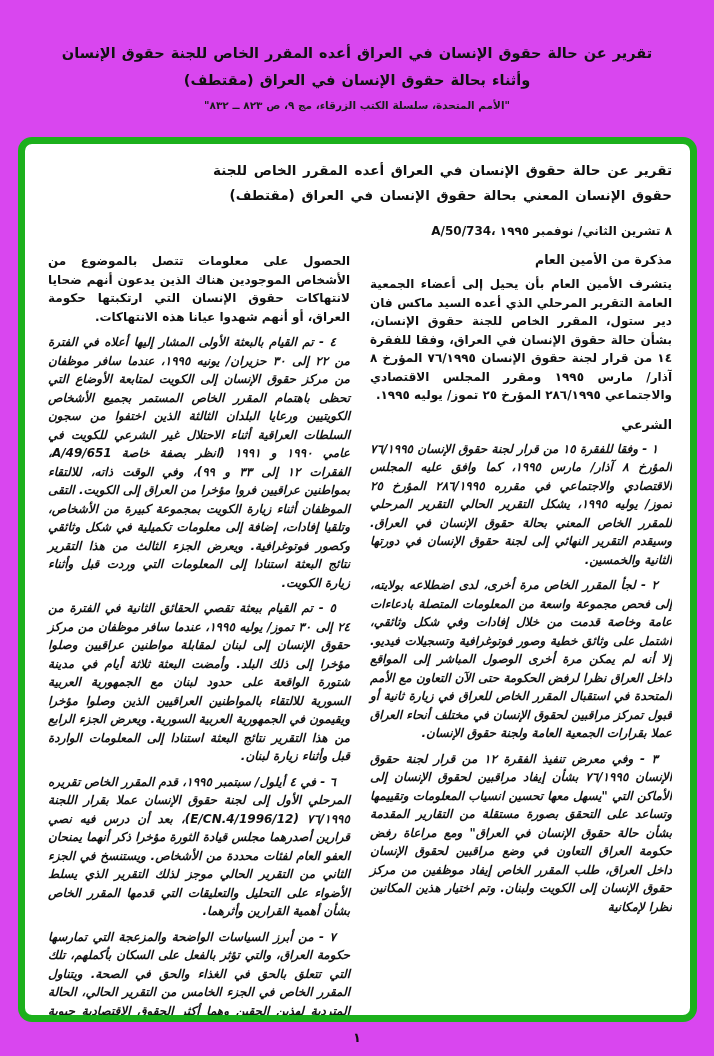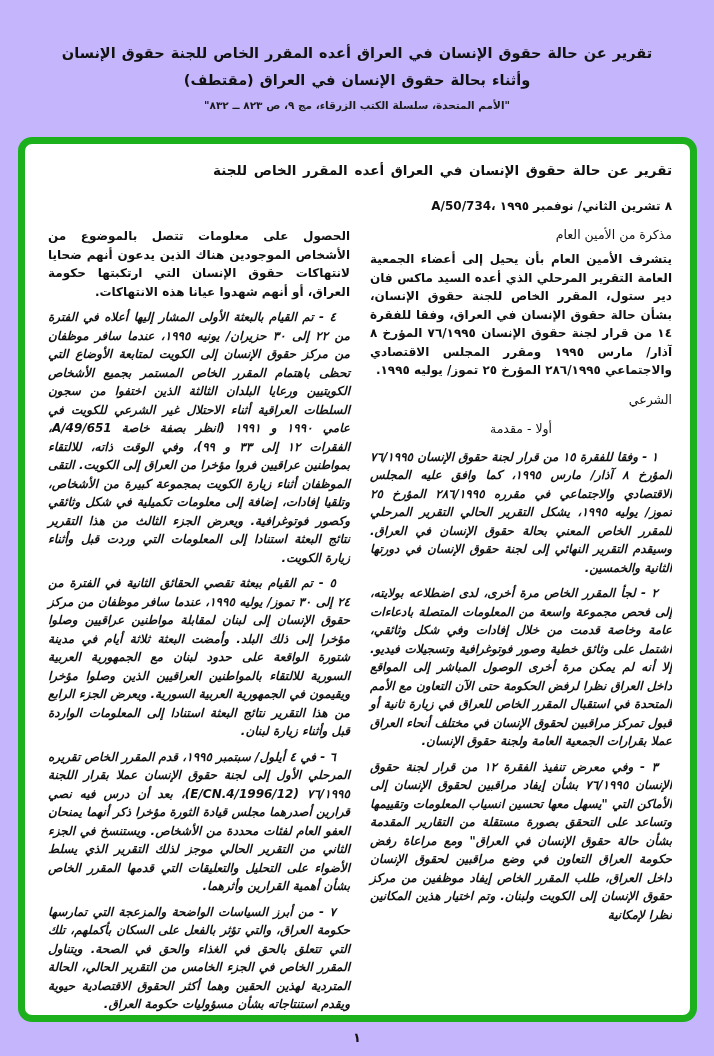--- a/index.html
+++ b/index.html
@@ -9,21 +9,21 @@
     width: 714px;
     height: 1056px;
     overflow: hidden;
     font-family: "DejaVu Sans", sans-serif;
     color: #111111;
   }
   .page {
     position: relative;
     width: 714px;
     height: 1056px;
-    background: #c4b5fd;
+    background: #d946ef;
   }
   
   .header {
     position: absolute;
     top: 40px;
     left: 10px;
     right: 10px;
     text-align: center;
     direction: rtl;
   }
@@ -83,21 +83,21 @@
   .para {
     font-size: 12px;
     font-weight: bold;
     line-height: 18.5px;
     text-align: justify;
     margin: 0 0 7px 0;
   }
   .para.indent { text-indent: 14px; font-style: italic; }
   .heading {
     font-size: 12.5px;
-    font-weight: normal;
+    font-weight: bold;
     text-align: right;
     margin: 12px 0 8px 0;
   }
   .heading.first { margin-top: 0; }
   .heading.center { text-align: center; margin: 14px 0 12px 0; }
   .page-number {
     position: absolute;
     top: 1030px;
     left: 0;
     right: 0;
@@ -114,31 +114,31 @@
   <div class="header">
     <div class="h-line">تقرير عن حالة حقوق الإنسان في العراق أعده المقرر الخاص للجنة حقوق الإنسان</div>
     <div class="h-line">وأثناء بحالة حقوق الإنسان في العراق (مقتطف)</div>
     <div class="src-line">"الأمم المتحدة، سلسلة الكتب الزرقاء، مج ٩، ص ٨٢٣ ــ ٨٣٢"</div>
   </div>
 
   <div class="report-box">
 
     <div class="box-title">
       <div>تقرير عن حالة حقوق الإنسان في العراق أعده المقرر الخاص للجنة</div>
+      <div>حقوق الإنسان المعني بحالة حقوق الإنسان في العراق (مقتطف)</div>
     </div>
 
     <div class="doc-line">A/50/734، ٨ تشرين الثاني/ نوفمبر ١٩٩٥</div>
 
     <div class="cols">
 
       <div class="col">
         <div class="heading first">مذكرة من الأمين العام</div>
         <div class="para">يتشرف الأمين العام بأن يحيل إلى أعضاء الجمعية العامة التقرير المرحلي الذي أعده السيد ماكس فان دير ستول، المقرر الخاص للجنة حقوق الإنسان، بشأن حالة حقوق الإنسان في العراق، وفقا للفقرة ١٤ من قرار لجنة حقوق الإنسان ٧٦/١٩٩٥ المؤرخ ٨ آذار/ مارس ١٩٩٥ ومقرر المجلس الاقتصادي والاجتماعي ٢٨٦/١٩٩٥ المؤرخ ٢٥ تموز/ يوليه ١٩٩٥.</div>
         <div class="heading">الشرعي</div>
-        <div class="heading center">أولا - مقدمة</div>
         <div class="para indent">١ - وفقا للفقرة ١٥ من قرار لجنة حقوق الإنسان ٧٦/١٩٩٥ المؤرخ ٨ آذار/ مارس ١٩٩٥، كما وافق عليه المجلس الاقتصادي والاجتماعي في مقرره ٢٨٦/١٩٩٥ المؤرخ ٢٥ تموز/ يوليه ١٩٩٥، يشكل التقرير الحالي التقرير المرحلي للمقرر الخاص المعني بحالة حقوق الإنسان في العراق. وسيقدم التقرير النهائي إلى لجنة حقوق الإنسان في دورتها الثانية والخمسين.</div>
         <div class="para indent">٢ - لجأ المقرر الخاص مرة أخرى، لدى اضطلاعه بولايته، إلى فحص مجموعة واسعة من المعلومات المتصلة بادعاءات عامة وخاصة قدمت من خلال إفادات وفي شكل وثائقي، اشتمل على وثائق خطية وصور فوتوغرافية وتسجيلات فيديو. إلا أنه لم يمكن مرة أخرى الوصول المباشر إلى المواقع داخل العراق نظرا لرفض الحكومة حتى الآن التعاون مع الأمم المتحدة في استقبال المقرر الخاص للعراق في زيارة ثانية أو قبول تمركز مراقبين لحقوق الإنسان في مختلف أنحاء العراق عملا بقرارات الجمعية العامة ولجنة حقوق الإنسان.</div>
         <div class="para indent">٣ - وفي معرض تنفيذ الفقرة ١٢ من قرار لجنة حقوق الإنسان ٧٦/١٩٩٥ بشأن إيفاد مراقبين لحقوق الإنسان إلى الأماكن التي "يسهل معها تحسين انسياب المعلومات وتقييمها وتساعد على التحقق بصورة مستقلة من التقارير المقدمة بشأن حالة حقوق الإنسان في العراق" ومع مراعاة رفض حكومة العراق التعاون في وضع مراقبين لحقوق الإنسان داخل العراق، طلب المقرر الخاص إيفاد موظفين من مركز حقوق الإنسان إلى الكويت ولبنان. وتم اختيار هذين المكانين نظرا لإمكانية</div>
       </div>
 
       <div class="col">
         <div class="para">الحصول على معلومات تتصل بالموضوع من الأشخاص الموجودين هناك الذين يدعون أنهم ضحايا لانتهاكات حقوق الإنسان التي ارتكبتها حكومة العراق، أو أنهم شهدوا عيانا هذه الانتهاكات.</div>
         <div class="para indent">٤ - تم القيام بالبعثة الأولى المشار إليها أعلاه في الفترة من ٢٢ إلى ٣٠ حزيران/ يونيه ١٩٩٥، عندما سافر موظفان من مركز حقوق الإنسان إلى الكويت لمتابعة الأوضاع التي تحظى باهتمام المقرر الخاص المستمر بجميع الأشخاص الكويتيين ورعايا البلدان الثالثة الذين اختفوا من سجون السلطات العراقية أثناء الاحتلال غير الشرعي للكويت في عامي ١٩٩٠ و ١٩٩١ (انظر بصفة خاصة A/49/651، الفقرات ١٢ إلى ٣٣ و ٩٩)، وفي الوقت ذاته، للالتقاء بمواطنين عراقيين فروا مؤخرا من العراق إلى الكويت. التقى الموظفان أثناء زيارة الكويت بمجموعة كبيرة من الأشخاص، وتلقيا إفادات، إضافة إلى معلومات تكميلية في شكل وثائقي وكصور فوتوغرافية. ويعرض الجزء الثالث من هذا التقرير نتائج البعثة استنادا إلى المعلومات التي وردت قبل وأثناء زيارة الكويت.</div>
         <div class="para indent">٥ - تم القيام ببعثة تقصي الحقائق الثانية في الفترة من ٢٤ إلى ٣٠ تموز/ يوليه ١٩٩٥، عندما سافر موظفان من مركز حقوق الإنسان إلى لبنان لمقابلة مواطنين عراقيين وصلوا مؤخرا إلى ذلك البلد. وأمضت البعثة ثلاثة أيام في مدينة شتورة الواقعة على حدود لبنان مع الجمهورية العربية السورية للالتقاء بالمواطنين العراقيين الذين وصلوا مؤخرا ويقيمون في الجمهورية العربية السورية. ويعرض الجزء الرابع من هذا التقرير نتائج البعثة استنادا إلى المعلومات الواردة قبل وأثناء زيارة لبنان.</div>
         <div class="para indent">٦ - في ٤ أيلول/ سبتمبر ١٩٩٥، قدم المقرر الخاص تقريره المرحلي الأول إلى لجنة حقوق الإنسان عملا بقرار اللجنة ٧٦/١٩٩٥ (E/CN.4/1996/12)، بعد أن درس فيه نصي قرارين أصدرهما مجلس قيادة الثورة مؤخرا ذكر أنهما يمنحان العفو العام لفئات محددة من الأشخاص. ويستنسخ في الجزء الثاني من التقرير الحالي موجز لذلك التقرير الذي يسلط الأضواء على التحليل والتعليقات التي قدمها المقرر الخاص بشأن أهمية القرارين وأثرهما.</div>

